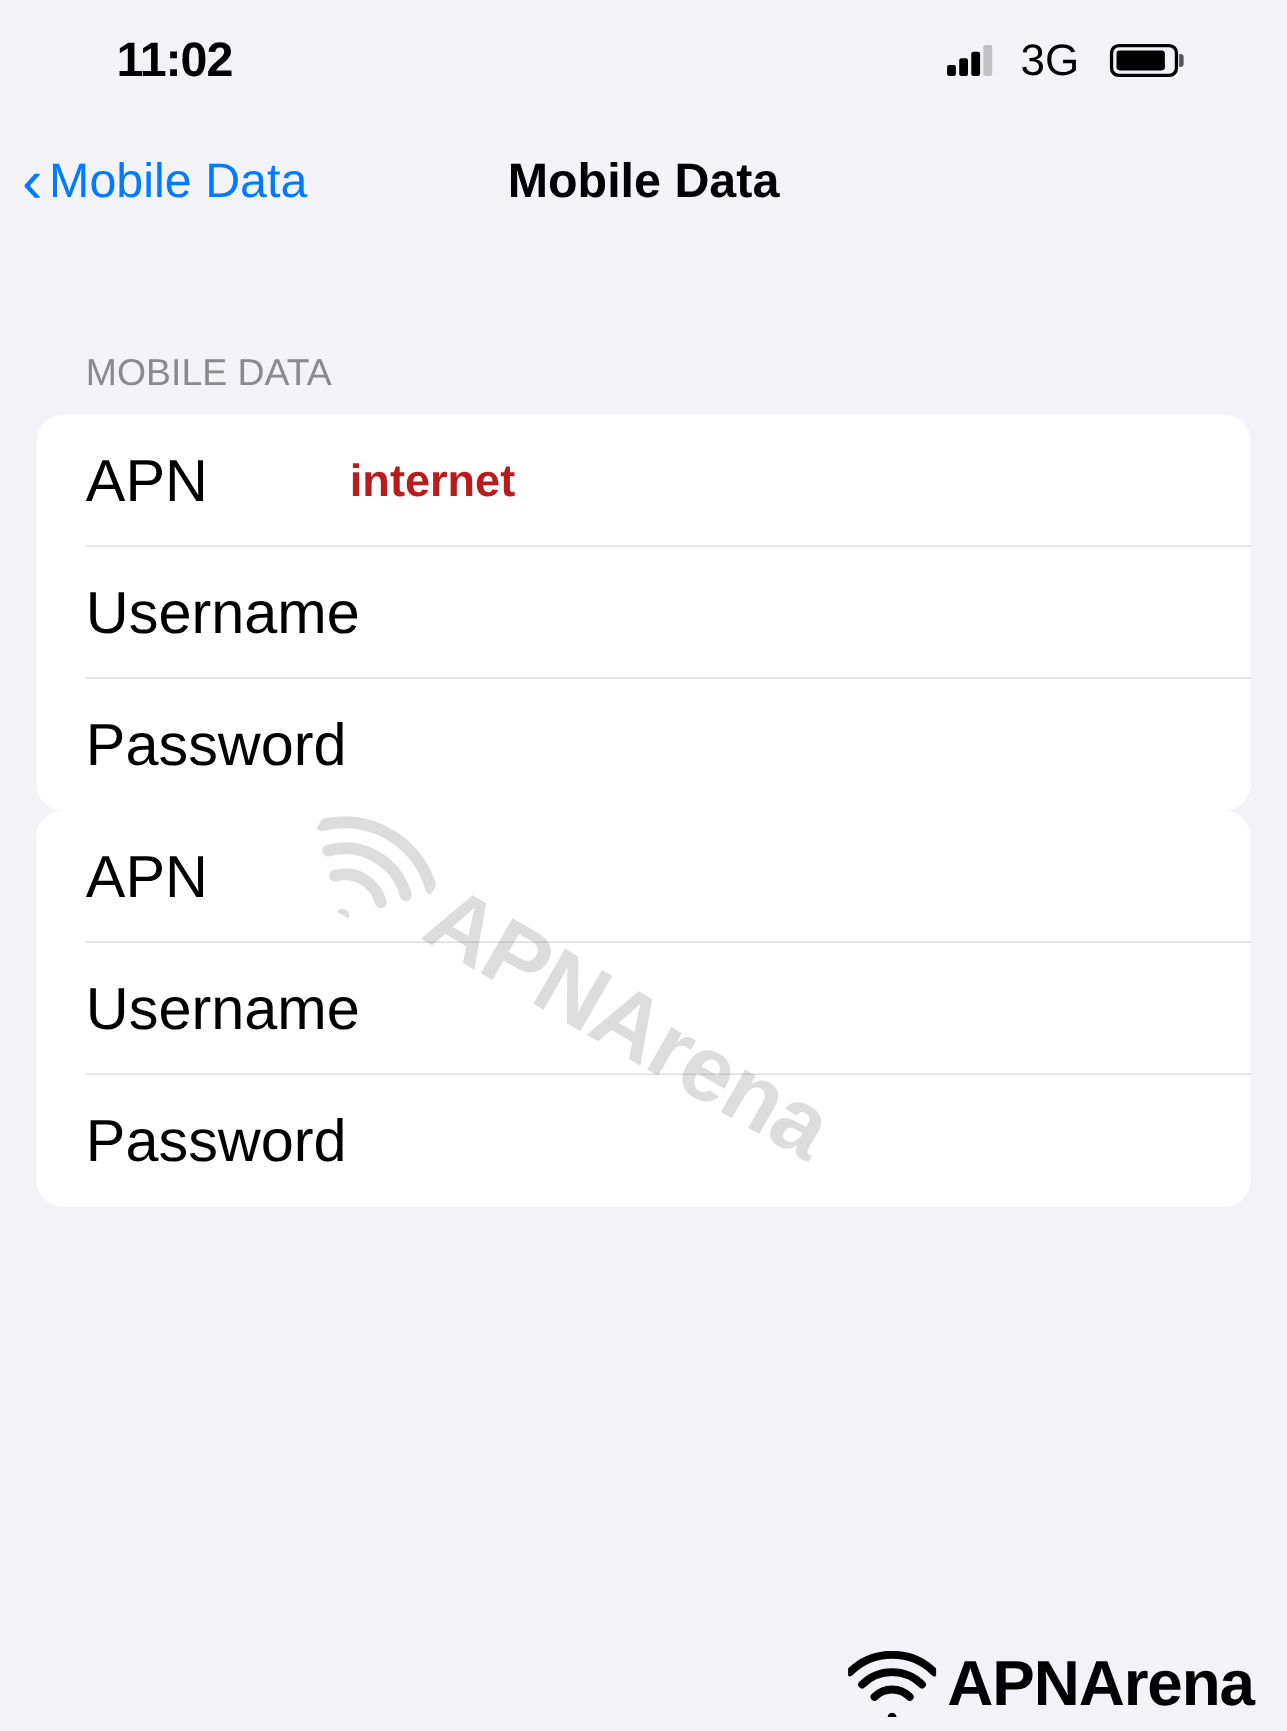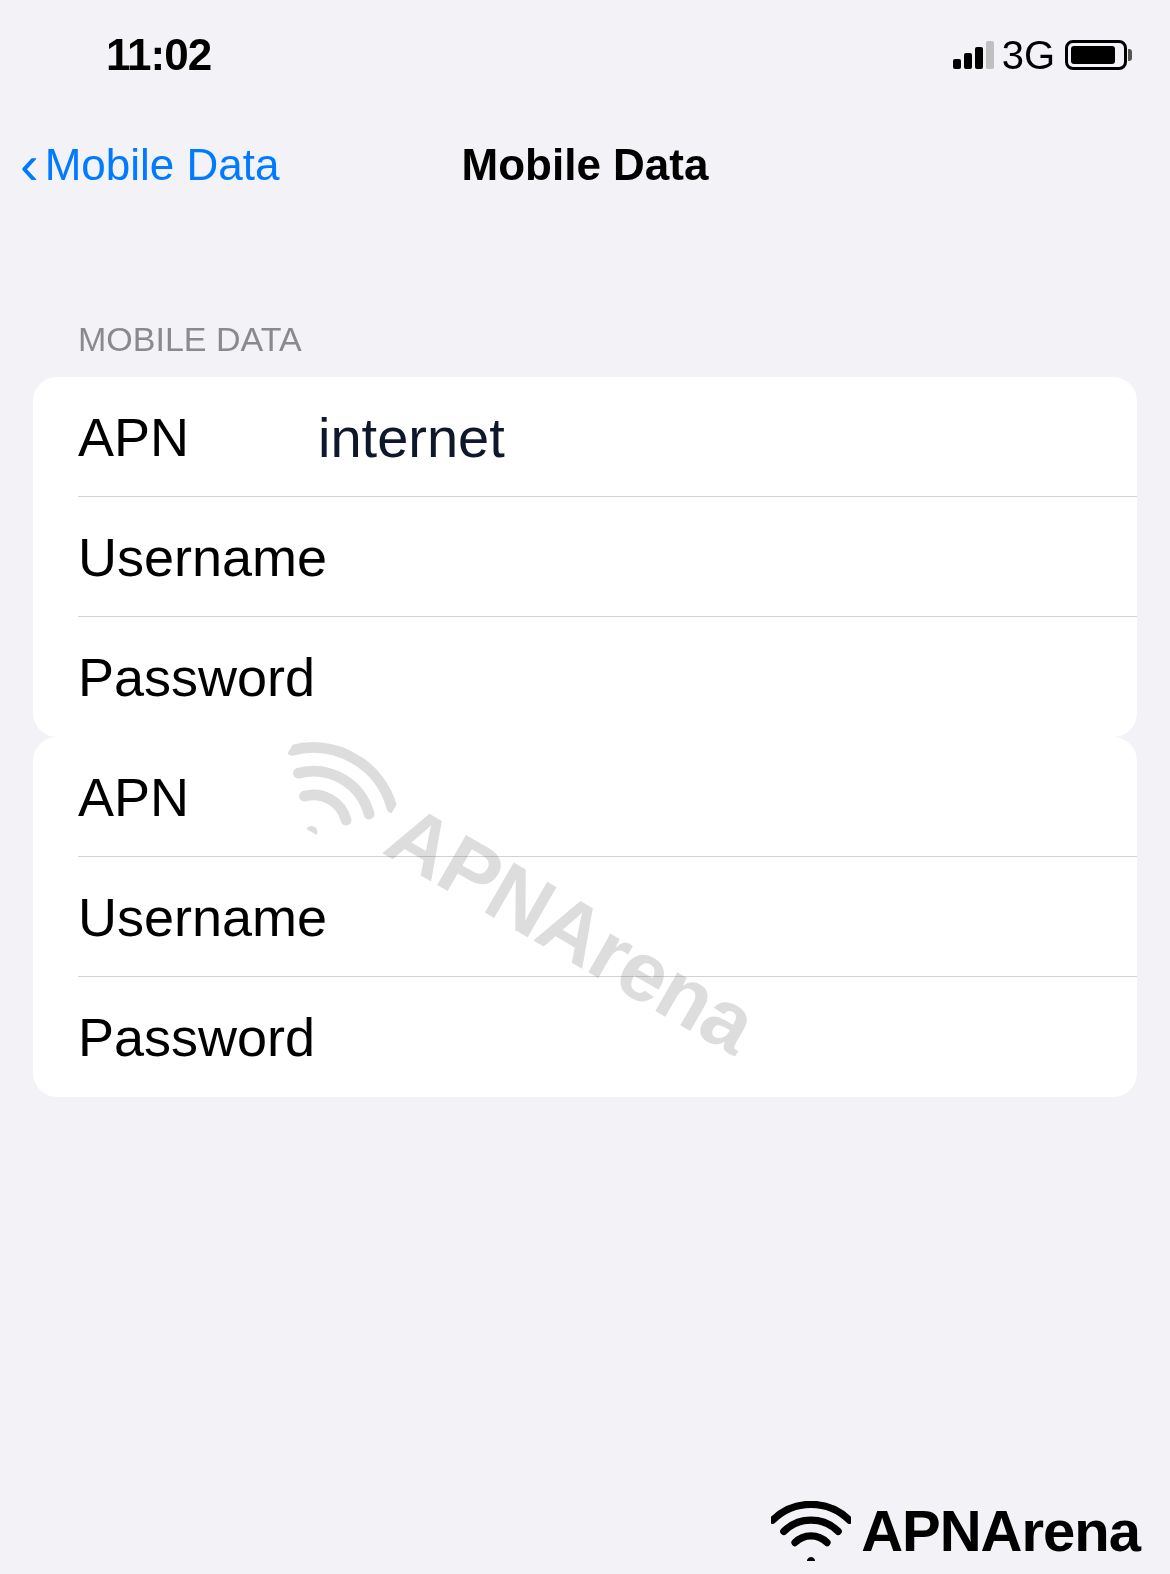--- a/index.html
+++ b/index.html
@@ -15,34 +15,34 @@
       background: #f2f2f7;
       position: relative;
       overflow: hidden;
     }
 
     
     .status-bar {
       display: flex;
       justify-content: space-between;
       align-items: center;
-      padding: 30px 38px 20px 106px;
+      padding: 30px 94px 20px 106px;
       height: 100px;
     }
 
     .time {
       font-size: 44px;
       font-weight: 600;
       letter-spacing: -1px;
     }
 
     .status-right {
       display: flex;
       align-items: center;
-      gap: 4px;
+      gap: 22px;
     }
 
     .signal-bars {
       display: flex;
       align-items: flex-end;
       gap: 3px;
       height: 28px;
     }
 
     .signal-bar {
@@ -175,23 +175,23 @@
 
     .row-label {
       font-size: 54px;
       font-weight: 400;
       color: #000;
       width: 240px;
       flex-shrink: 0;
     }
 
     .row-value {
-      font-size: 56px;
-      font-weight: 400;
-      color: #0f172a;
+      font-size: 41px;
+      font-weight: 700;
+      color: #b91c1c;
       border: none;
       outline: none;
       background: transparent;
       flex: 1;
     }
 
     
     .watermark-center {
       position: absolute;
       top: 57%;

